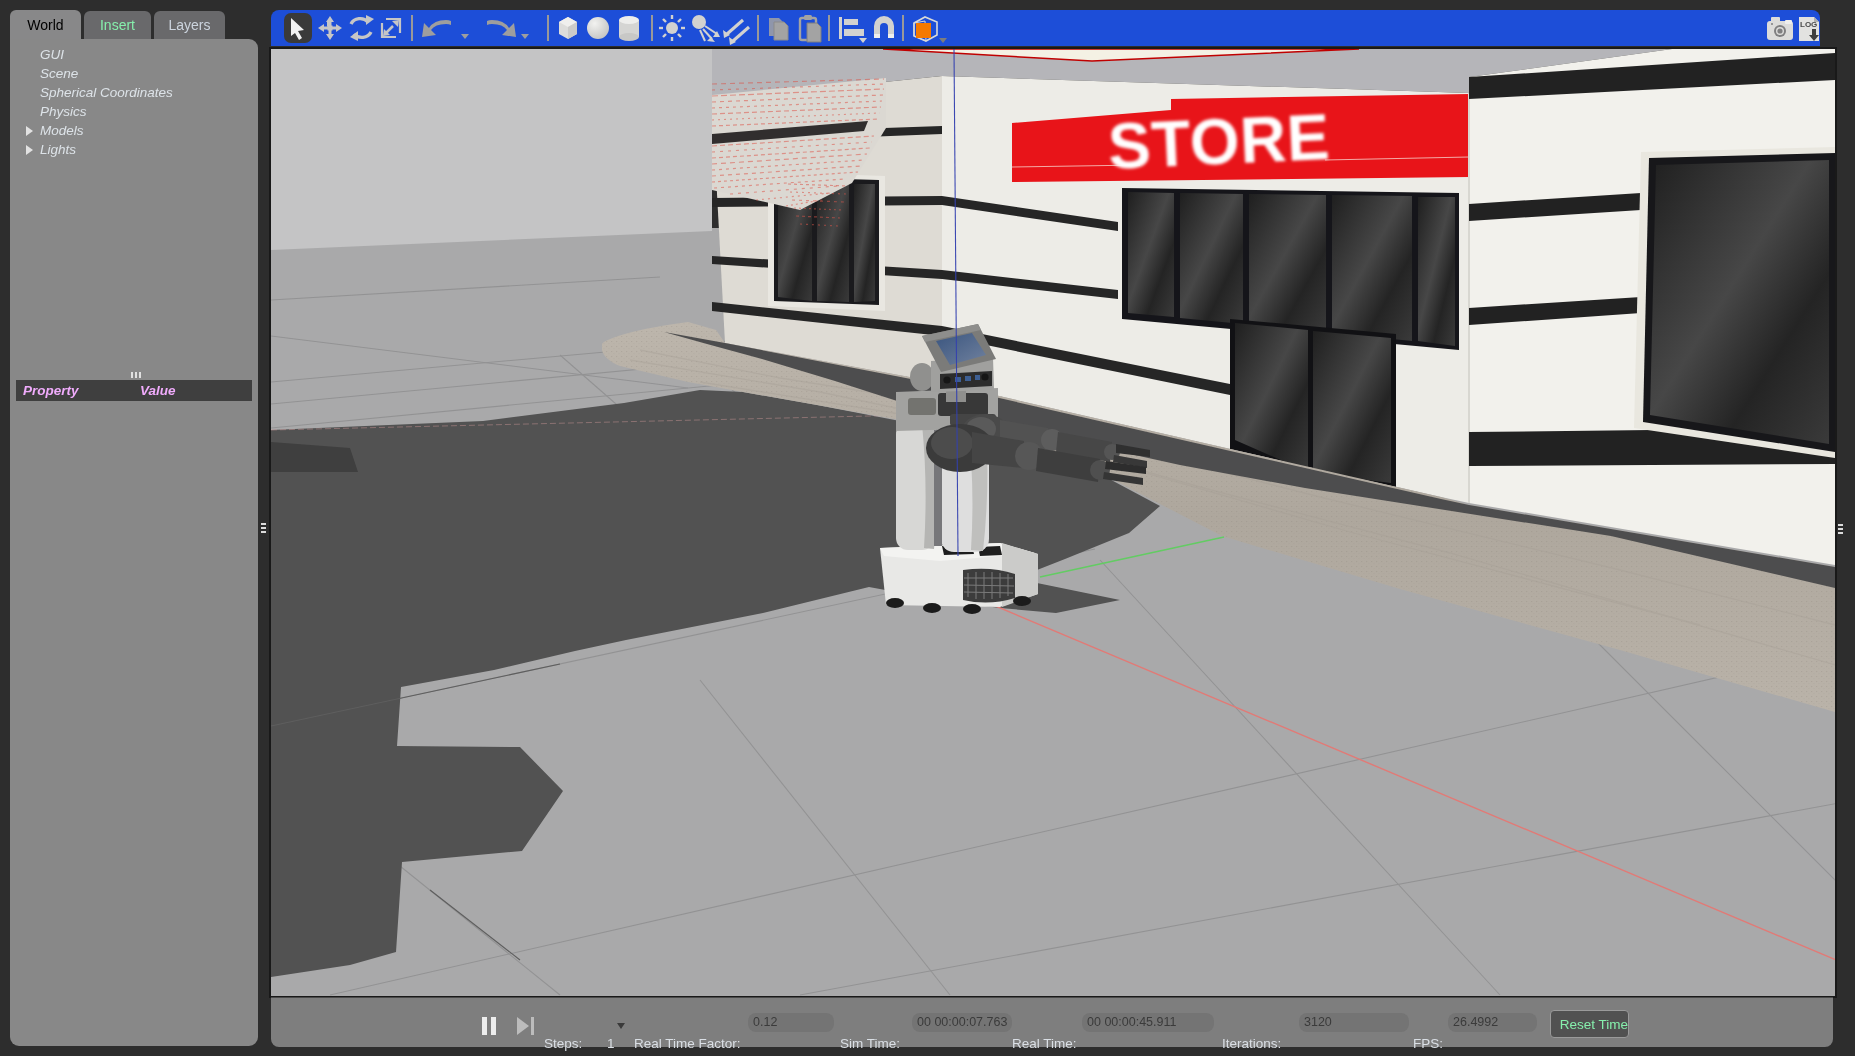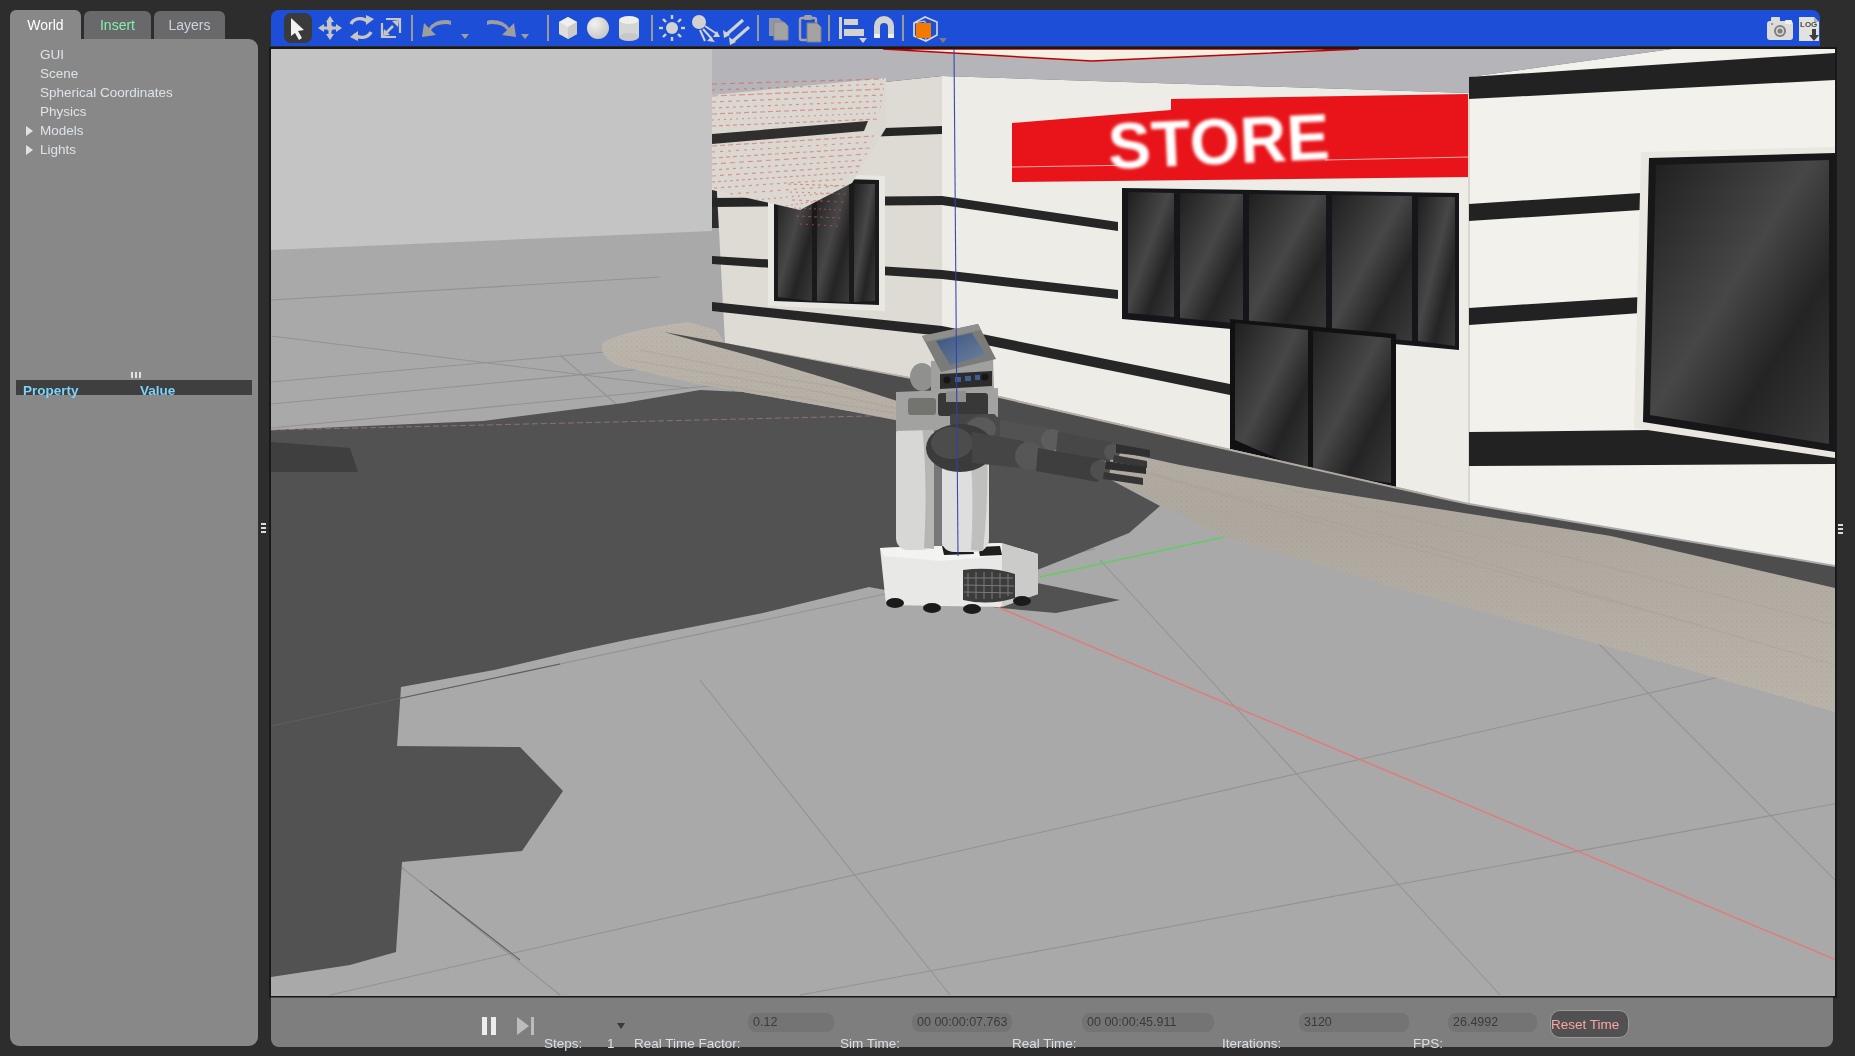--- a/index.html
+++ b/index.html
@@ -1,31 +1,31 @@
 <!DOCTYPE html>
 <html><head>
 <meta charset="utf-8">
 <style>
   html,body{margin:0;padding:0;}
   body{width:1855px;height:1056px;background:#2d2d2d;position:relative;overflow:hidden;
        font-family:"Liberation Sans",sans-serif;}
   .abs{position:absolute;}
   
   #tabWorld{left:10px;top:10px;width:71px;height:30px;background:#888889;border-radius:6px 6px 0 0;
-    color:#ffffff;font-size:14px;text-align:center;line-height:30px;}
+    color:#000000;font-size:14px;text-align:center;line-height:30px;}
   #tabInsert{left:84px;top:11px;width:67px;height:28px;background:#69696b;border-radius:6px 6px 0 0;
     color:#86efac;font-size:14px;text-align:center;line-height:28px;}
   #tabLayers{left:154px;top:11px;width:71px;height:28px;background:#69696b;border-radius:6px 6px 0 0;
     color:#ccd4de;font-size:14px;text-align:center;line-height:28px;}
-  #panel{left:10px;top:39px;width:248px;height:1007px;background:#888888;border-radius:0 9px 9px 9px;}
+  #panel{left:10px;top:39px;width:248px;height:1007px;background:#888888;border-radius:0 9px 9px 9px;font-style:italic;}
   .treeitem{position:absolute;left:30px;color:#dde3e8;font-size:13.5px;}
   .tri{position:absolute;width:0;height:0;border-left:7px solid #e2e2e2;border-top:5px solid transparent;
        border-bottom:5px solid transparent;}
-  #prophdr{position:absolute;left:6px;top:341px;width:236px;height:15px;background:#3f3f3f;
-    color:#7dd3fc;font-size:13.5px;font-weight:bold;line-height:21px;}
+  #prophdr{position:absolute;left:6px;top:341px;width:236px;height:21px;background:#3f3f3f;
+    color:#f0abfc;font-size:13.5px;font-weight:bold;line-height:21px;}
   
   #toolbar{left:271px;top:10px;width:1549px;height:36px;background:#1d4ed8;border-radius:8px 8px 0 0;}
   
   #statusbar{left:271px;top:997px;width:1562px;height:49px;background:#7e7e7e;border-radius:0 0 8px 8px;
     border-top:1px solid #4a4a4a;}
   .sblabel{position:absolute;top:14px;color:#dadfe5;font-size:13.5px;}
   .sbfield{position:absolute;top:15px;height:19px;background:#747474;
     border-radius:8px;color:#3b3b3b;font-size:12.5px;line-height:19px;
     padding-left:5px;box-sizing:border-box;white-space:nowrap;overflow:hidden;}
   .sblabel{white-space:nowrap;margin-top:24px;}
@@ -457,14 +457,14 @@
   <div class="sbfield" style="left:477px;width:86px">0.12</div>
   <div class="sblabel" style="left:569px">Sim Time:</div>
   <div class="sbfield" style="left:641px;width:100px">00 00:00:07.763</div>
   <div class="sblabel" style="left:741px">Real Time:</div>
   <div class="sbfield" style="left:811px;width:132px">00 00:00:45.911</div>
   <div class="sblabel" style="left:951px">Iterations:</div>
   <div class="sbfield" style="left:1028px;width:110px">3120</div>
   <div class="sblabel" style="left:1142px">FPS:</div>
   <div class="sbfield" style="left:1177px;width:89px">26.4992</div>
   <div style="position:absolute;left:1279px;top:12px;width:79px;height:28px;background:#515151;
-    border:1px solid #9a9a9a;border-radius:10px;color:#fca5a5;font-size:13.5px;text-align:left;line-height:28px;box-sizing:border-box">Reset Time</div>
+    border:1px solid #9a9a9a;border-radius:4px;color:#86efac;font-size:13.5px;text-align:right;line-height:28px;box-sizing:border-box">Reset Time</div>
 </div>
 
 </body></html>

